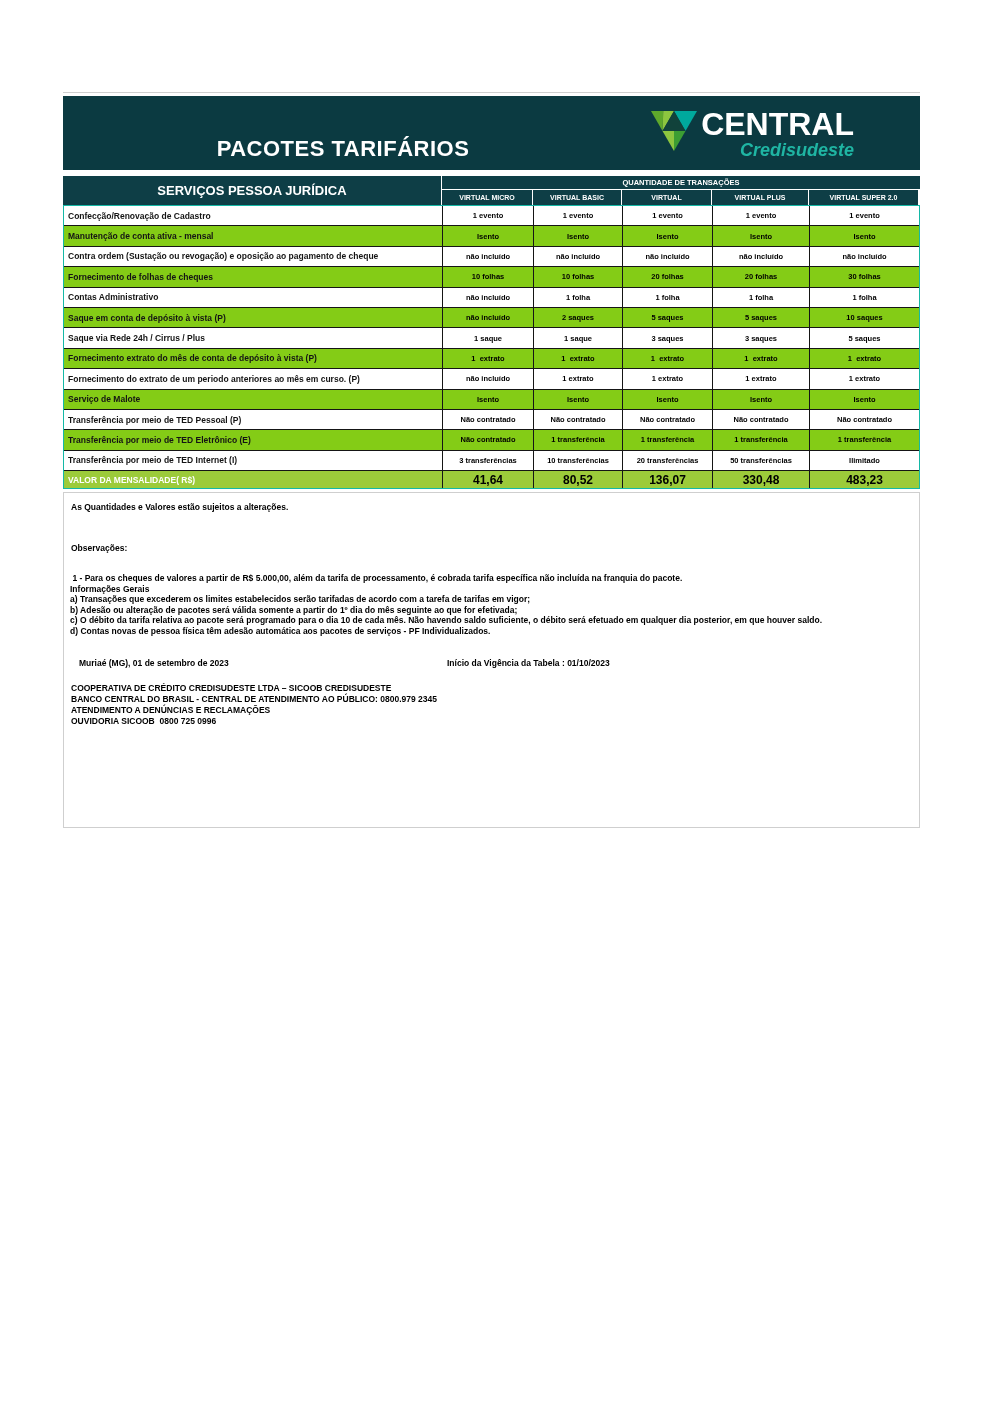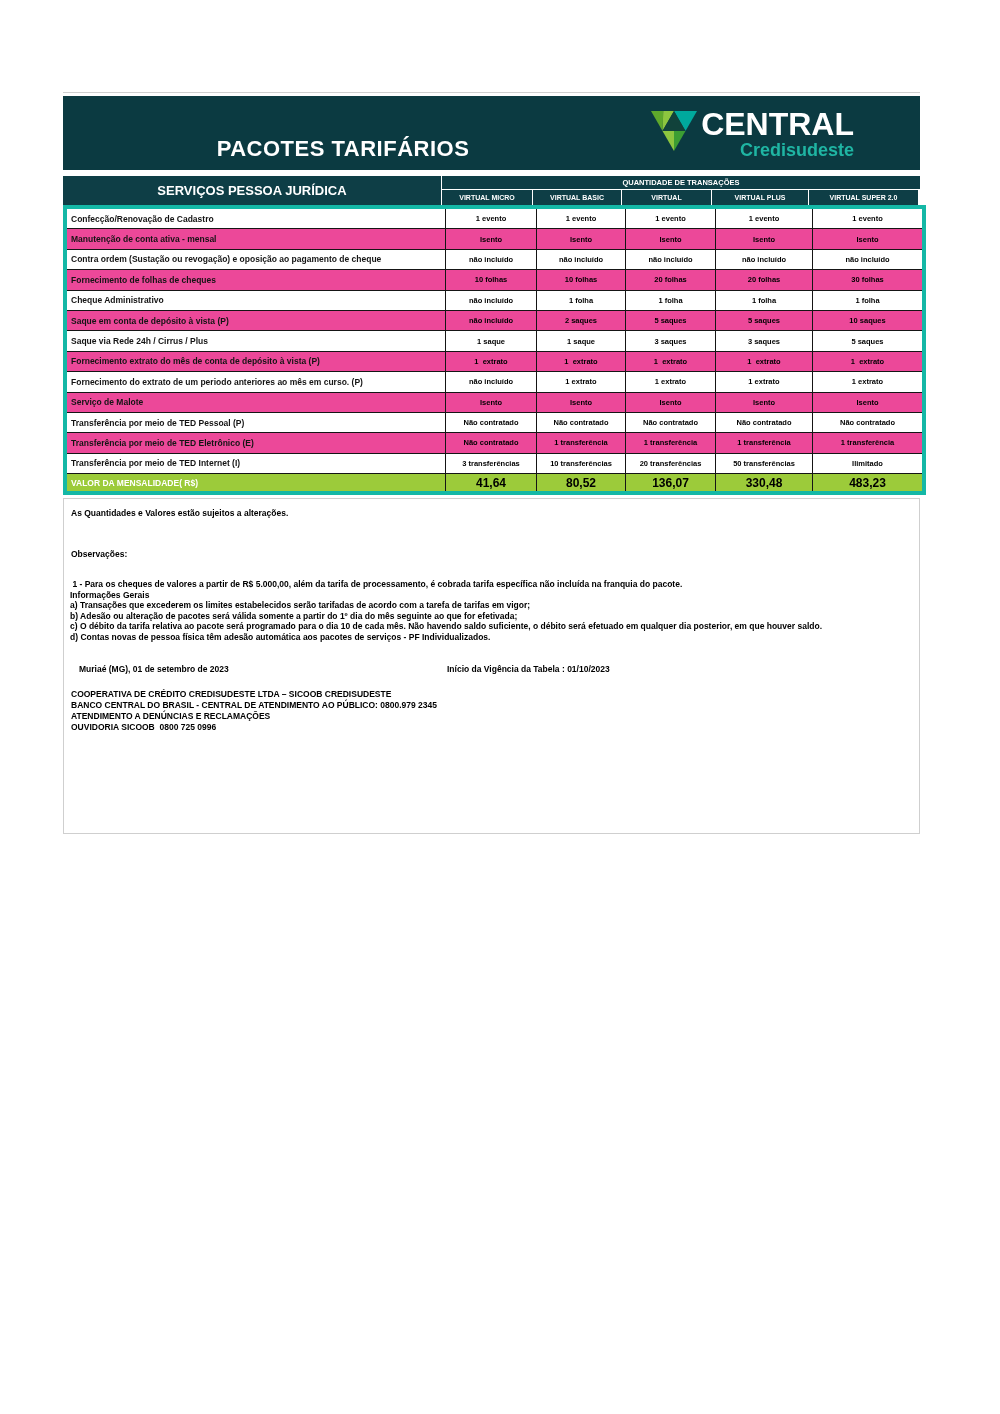--- a/index.html
+++ b/index.html
@@ -13,41 +13,41 @@
 
   
   .band { position:relative; height:74px; background:#0B3A41; }
   .band-title {
     position:absolute; left:0; top:40px; width:560px; text-align:center;
     color:#fff; font-size:22px; letter-spacing:.5px;
   }
   .logo { position:absolute; right:66px; top:12px; display:flex; align-items:flex-start; }
   .logo-mark { width:46px; height:40px; margin:3px 4px 0 0; }
   .logo-brand { color:#fff; font-size:32px; line-height:32px; letter-spacing:0; }
-  .logo-unit  { color:#1FB5A3; font-size:18px; line-height:18px; text-align:right; margin-top:1px; }
+  .logo-unit  { color:#1FB5A3; font-size:18px; line-height:18px; text-align:right; margin-top:1px;font-style:italic; }
 
   .gap6 { height:6px; background:#fff; }
 
   
   .thead { display:grid; grid-template-columns:378px 478px; column-gap:1px; background:#fff; }
   .th-left {
     background:#0E3E46; color:#fff; font-size:13px;
     display:flex; align-items:center; justify-content:center;
   }
   .th-group { background:#0E3E46; color:#fff; font-size:7.5px; height:13px; line-height:13px; text-align:center; }
   .th-cols { display:grid; grid-template-columns:90px 88px 89px 96px 109px; column-gap:1px; margin-top:1px; }
   .th-col { background:#0E3E46; color:#fff; font-size:7px; height:15px; line-height:15px; text-align:center; }
 
   
-  .tbody { border:4px solid #14b8a6; width:855px; }
+  .tbody { border:1px solid #14b8a6; width:855px; }
   .trow {
     display:grid; grid-template-columns:378px 91px 89px 90px 97px 110px;
     height:20.4px; box-sizing:border-box; border-bottom:1px solid #151515;
   }
-  .trow.shaded { background:#ec4899; }
+  .trow.shaded { background:#84cc16; }
   .tcell { display:flex; align-items:center; justify-content:center; white-space:pre-wrap; }
   .tcell + .tcell { border-left:1px solid #151515; }
   .tlabel { justify-content:flex-start; padding-left:4px; font-size:8.5px; color:#141414; }
   .tval { font-size:7.5px; color:#000; }
   .trow-total {
     display:grid; grid-template-columns:378px 91px 89px 90px 97px 110px;
     height:17px; box-sizing:border-box; background:#9CCB3A;
   }
   .trow-total .tlabel { color:#fff; font-size:8.5px; }
   .trow-total .tval { font-size:12px; }
@@ -135,21 +135,21 @@
           </div>
           <div class="trow shaded">
             <div class="tcell tlabel">Fornecimento de folhas de cheques</div>
             <div class="tcell tval">10 folhas</div>
             <div class="tcell tval">10 folhas</div>
             <div class="tcell tval">20 folhas</div>
             <div class="tcell tval">20 folhas</div>
             <div class="tcell tval">30 folhas</div>
           </div>
           <div class="trow">
-            <div class="tcell tlabel">Cheque Administrativo</div>
+            <div class="tcell tlabel">Contas Administrativo</div>
             <div class="tcell tval">não incluído</div>
             <div class="tcell tval">1 folha</div>
             <div class="tcell tval">1 folha</div>
             <div class="tcell tval">1 folha</div>
             <div class="tcell tval">1 folha</div>
           </div>
           <div class="trow shaded">
             <div class="tcell tlabel">Saque em conta de depósito à vista (P)</div>
             <div class="tcell tval">não incluído</div>
             <div class="tcell tval">2 saques</div>

